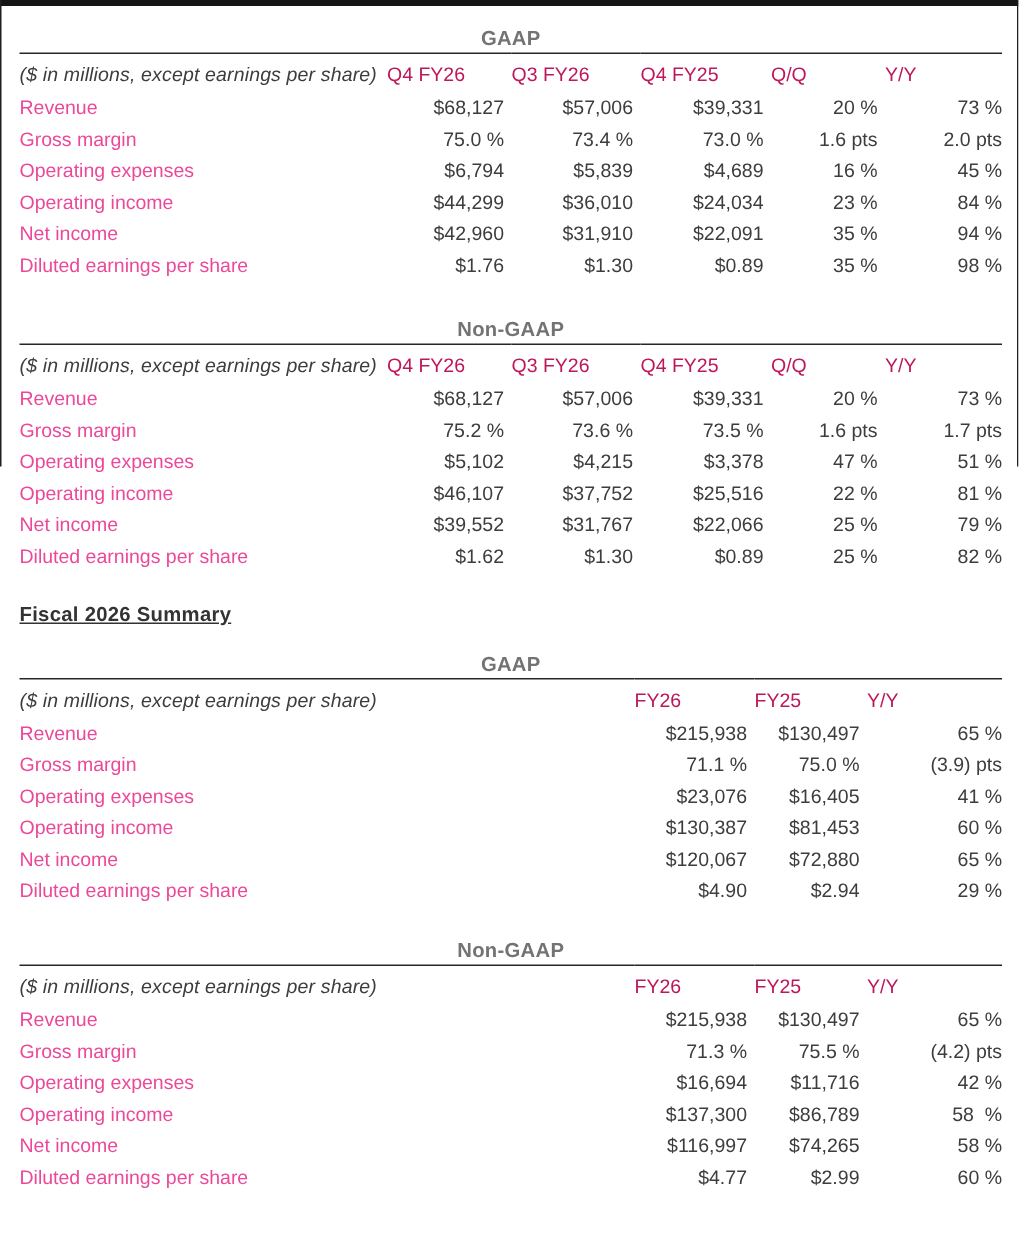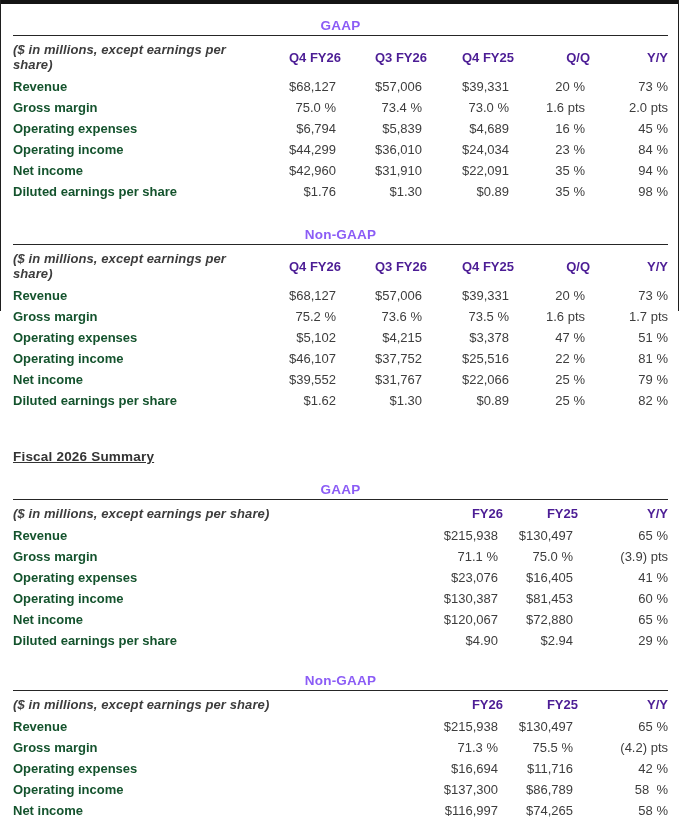--- a/index.html
+++ b/index.html
@@ -13,41 +13,41 @@
   }
   .topbar{height:4px;background:#141414;}
   .edge{position:absolute;top:0;width:1px;height:311px;background:#1e1e1e;}
   .edge.left{left:0;}
   .edge.right{right:0;}
   .content{padding:0 11px 0 13px;}
   .section-title{
     font-size:13.5px;font-weight:bold;color:#333;
     margin:7px 0 0 0;letter-spacing:.2px;
   }
-  .section-title.fy{margin-top:38px;text-decoration:underline;}
+  .section-title.fy{margin-top:21px;text-decoration:underline;}
   .tbl-heading{
-    text-align:center;font-weight:bold;font-size:13.5px;color:#8b5cf6;
+    text-align:center;font-weight:bold;font-size:13.5px;color:#737373;
     margin:14px 0 2px 0;letter-spacing:.2px;
   }
   .tbl-heading.gap-lg{margin-top:25px;}
   .tbl-heading.gap-md{margin-top:18px;}
   .tbl-heading.gap-lg2{margin-top:22px;}
   table.fin{
     width:655px;border-collapse:collapse;table-layout:fixed;
     border-top:1px solid #262626;
     font-size:13px;
   }
-  table.fin th{font-weight:bold;color:#4c1d95;text-align:right;padding:6px 0 4px 0;}
+  table.fin th{font-weight:normal;color:#be185d;text-align:left;padding:6px 0 4px 0;}
   table.fin th.note{
-    font-weight:bold;font-style:italic;text-align:left;color:#3d3d3d;
+    font-weight:normal;font-style:italic;text-align:left;color:#3d3d3d;
     letter-spacing:.1px;
     margin-top:30px;
   }
   table.fin td{padding:3px 0;}
-  td.lbl{text-align:left;color:#14532d;font-weight:bold;}
+  td.lbl{text-align:left;color:#ec4899;}
   td.val{text-align:right;padding-right:5px !important;white-space:pre;}
   td.val.last{padding-right:0 !important;}
   
   col.q-label{width:245px;} col.q1{width:83px;} col.q2{width:86px;}
   col.q3{width:87px;} col.q4{width:76px;} col.q5{width:78px;}
   
   col.a-label{width:410px;} col.a1{width:80px;} col.a2{width:75px;} col.a3{width:90px;}
 </style>
 </head>
 <body>

